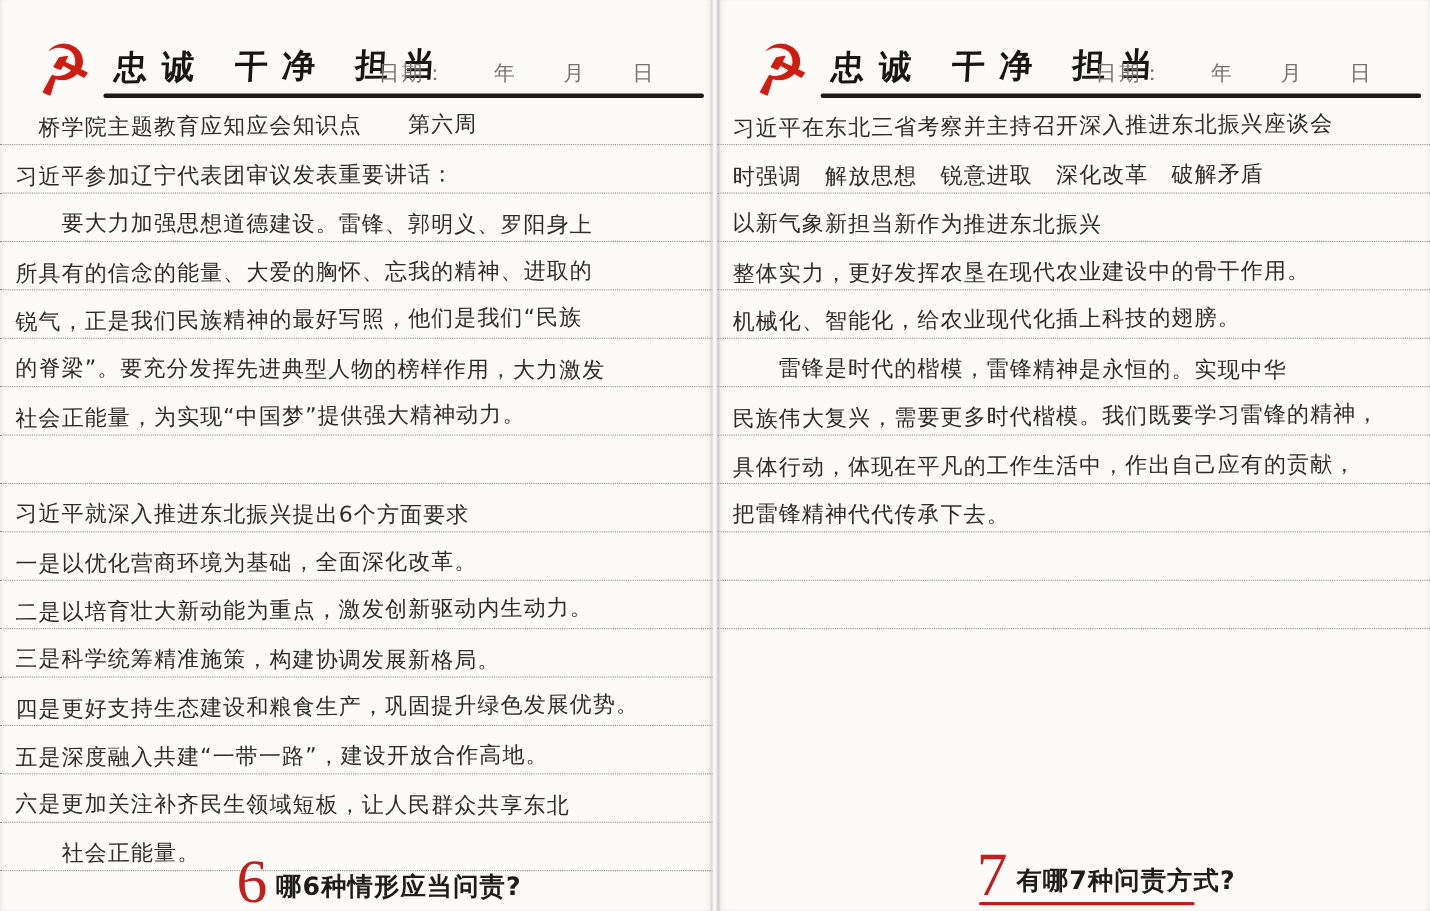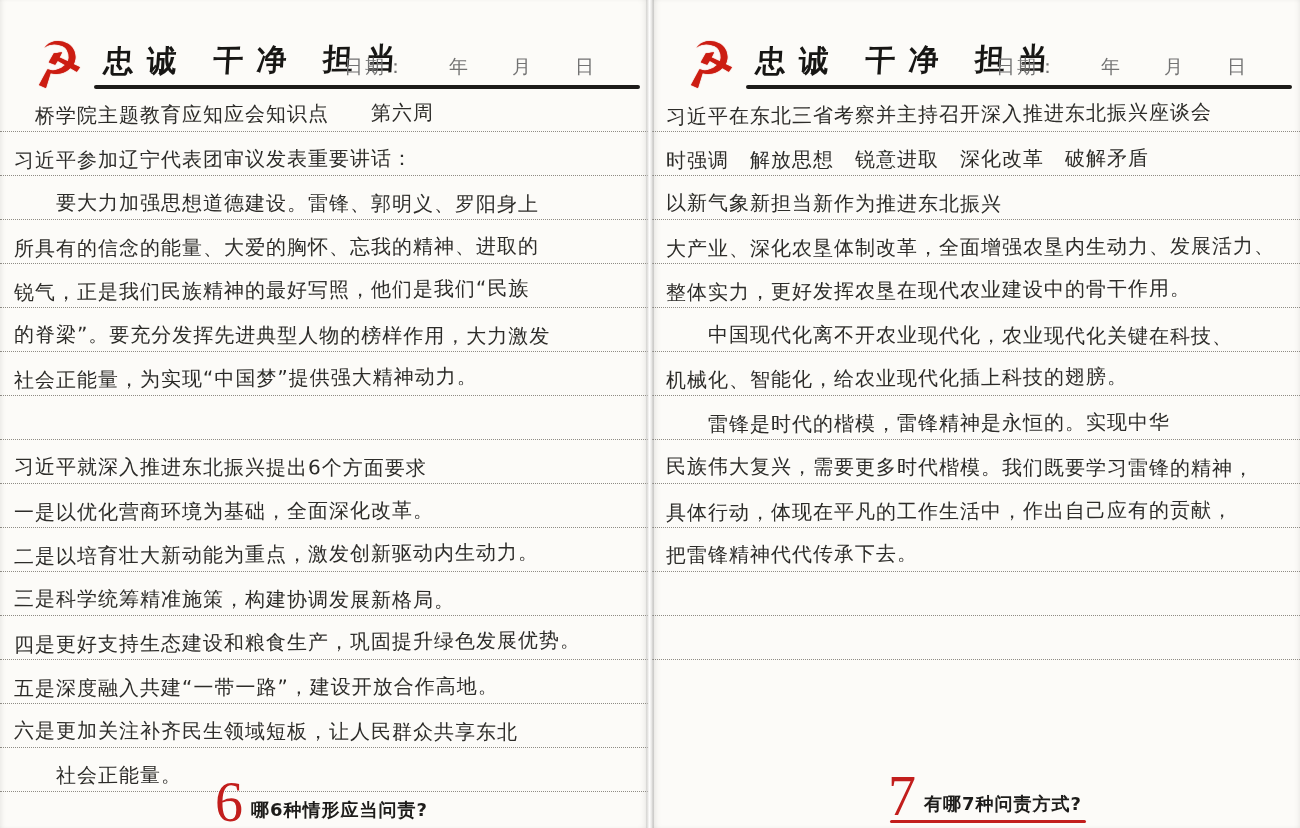--- a/index.html
+++ b/index.html
@@ -33,21 +33,21 @@
            border-bottom:1px dotted #8f8c85; padding:0 10px 1px 14px; }
   .wline span { font-size:20px; line-height:30px; color:#2d2c29; letter-spacing:1px;
                 white-space:nowrap; transform:rotate(-0.3deg); font-weight:500; }
   .wline:nth-child(odd)  span { transform:rotate(-0.5deg) translateY(-1px); }
   .wline:nth-child(3n)   span { transform:rotate(0.2deg); }
 
   
   .foot { position:absolute; white-space:nowrap; }
   .foot .num { font-family:"Liberation Serif", serif; font-size:56px; line-height:48px;
                color:#c21e1c; font-weight:400; vertical-align:bottom; }
-  .foot .q { font-size:18px; font-weight:700; color:#1d1c1a; letter-spacing:1px;
+  .foot .q { font-size:23px; font-weight:700; color:#1d1c1a; letter-spacing:1px;
              margin-left:8px; vertical-align:bottom; position:relative; top:-4px; }
   .sheet.left  .foot { left:215px; top:778px; }
   .sheet.right .foot { left:236px; top:772px; }
   .red-underline { position:absolute; left:238px; top:820px; width:196px; height:3px;
                    background:#c21e1c; border-radius:2px; }
 </style>
 </head>
 <body>
 
 <div class="canvas">
@@ -128,27 +128,21 @@
       <div class="wline">
           <span>习近平在东北三省考察并主持召开深入推进东北振兴座谈会</span>
         </div>
       <div class="wline">
           <span>时强调　解放思想　锐意进取　深化改革　破解矛盾</span>
         </div>
       <div class="wline">
           <span>以新气象新担当新作为推进东北振兴</span>
         </div>
       <div class="wline">
-          <span>大产业、深化农垦体制改革，全面增强农垦内生动力、发展活力、</span>
-        </div>
-      <div class="wline">
           <span>整体实力，更好发挥农垦在现代农业建设中的骨干作用。</span>
-        </div>
-      <div class="wline">
-          <span>　　中国现代化离不开农业现代化，农业现代化关键在科技、</span>
         </div>
       <div class="wline">
           <span>机械化、智能化，给农业现代化插上科技的翅膀。</span>
         </div>
       <div class="wline">
           <span>　　雷锋是时代的楷模，雷锋精神是永恒的。实现中华</span>
         </div>
       <div class="wline">
           <span>民族伟大复兴，需要更多时代楷模。我们既要学习雷锋的精神，</span>
         </div>

